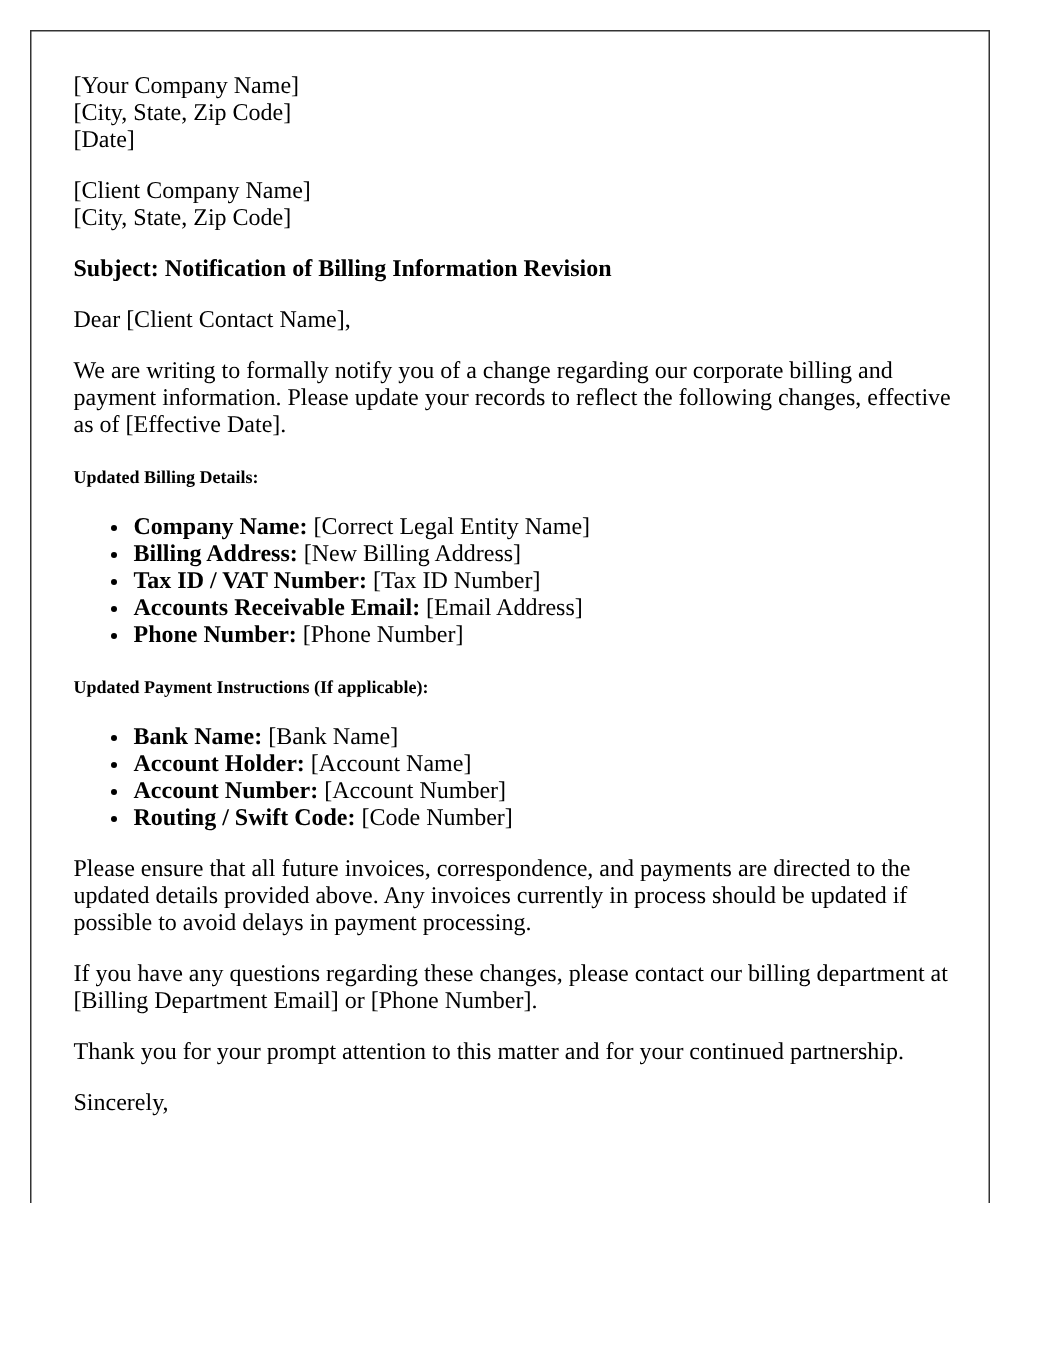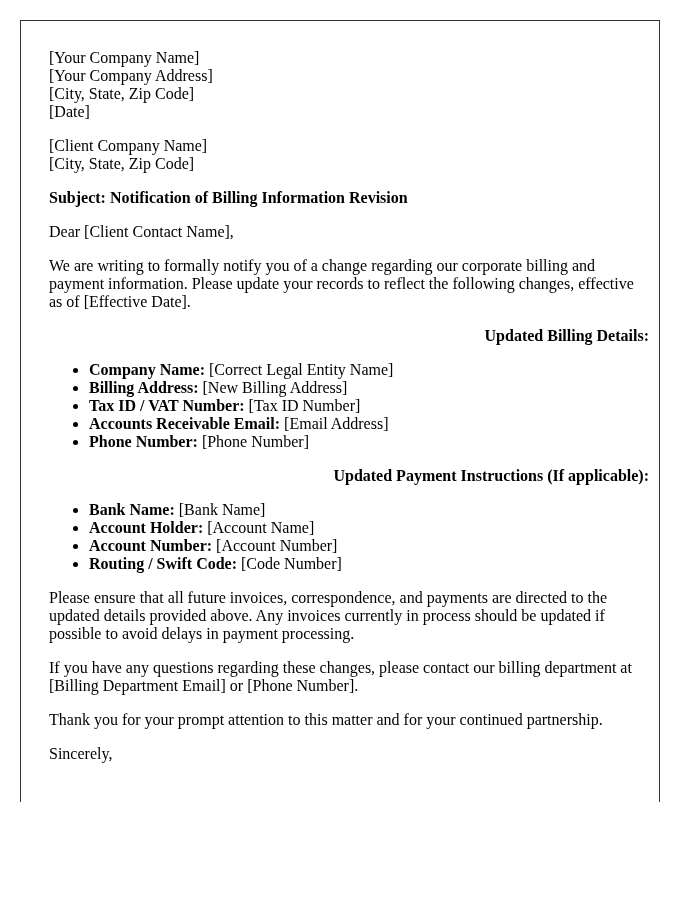--- a/index.html
+++ b/index.html
@@ -33,41 +33,39 @@
       left: 28px;
       top: 28px;
       width: 600px;
       line-height: 18px;
     }
     .block { margin: 0 0 16px 0; }
     .line { display: block; }
     p { margin: 0 0 16px 0; }
     .subject { font-weight: bold; margin: 0 0 16px 0; }
     h3 {
-      font-size: 16px;
+      font-size: 12px;
       font-weight: bold;
       margin: 0 0 16px 0;
-      text-align: right;
     }
     ul {
       margin: 0 0 16px 0;
       padding-left: 40px;
     }
     li { line-height: 18px; }
     li b { font-weight: bold; }
   </style>
 </head>
 <body>
 
 <div class="frame">
   <div class="content">
 
     <div class="block">
       <span class="line">[Your Company Name]</span>
-      <span class="line">[Your Company Address]</span>
       <span class="line">[City, State, Zip Code]</span>
       <span class="line">[Date]</span>
     </div>
 
     <div class="block">
       <span class="line">[Client Company Name]</span>
       <span class="line">[City, State, Zip Code]</span>
     </div>
 
     <p class="subject">Subject: Notification of Billing Information Revision</p>

